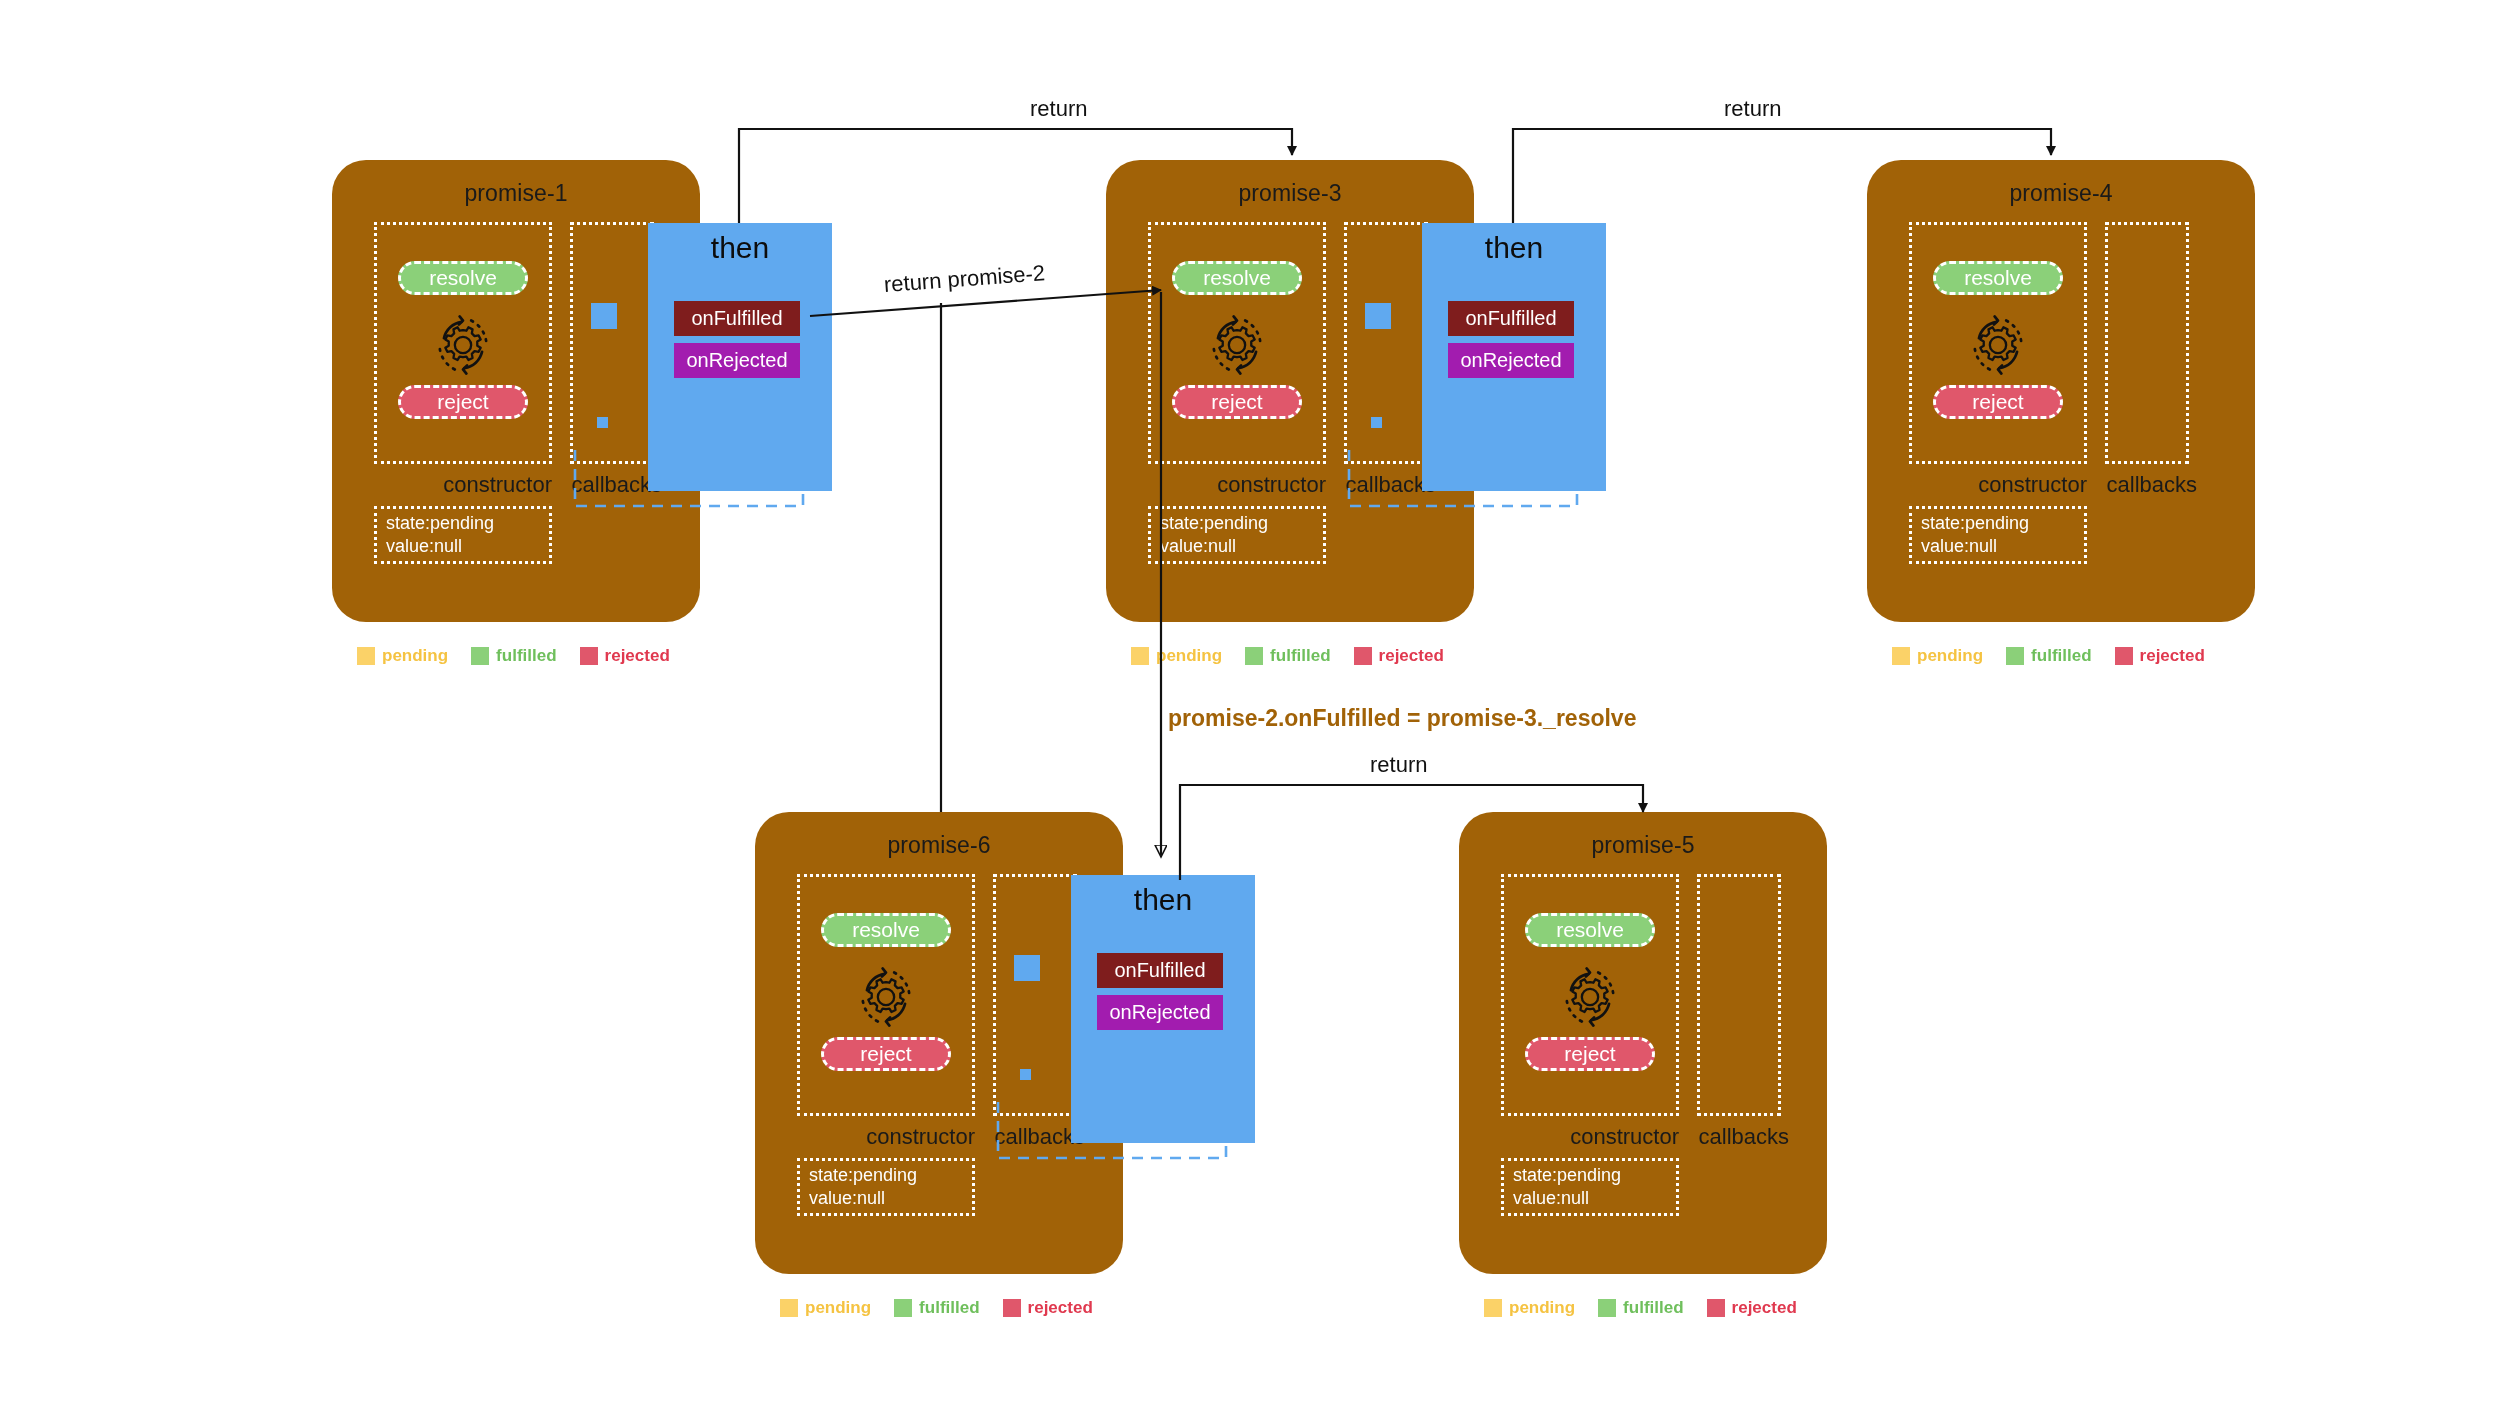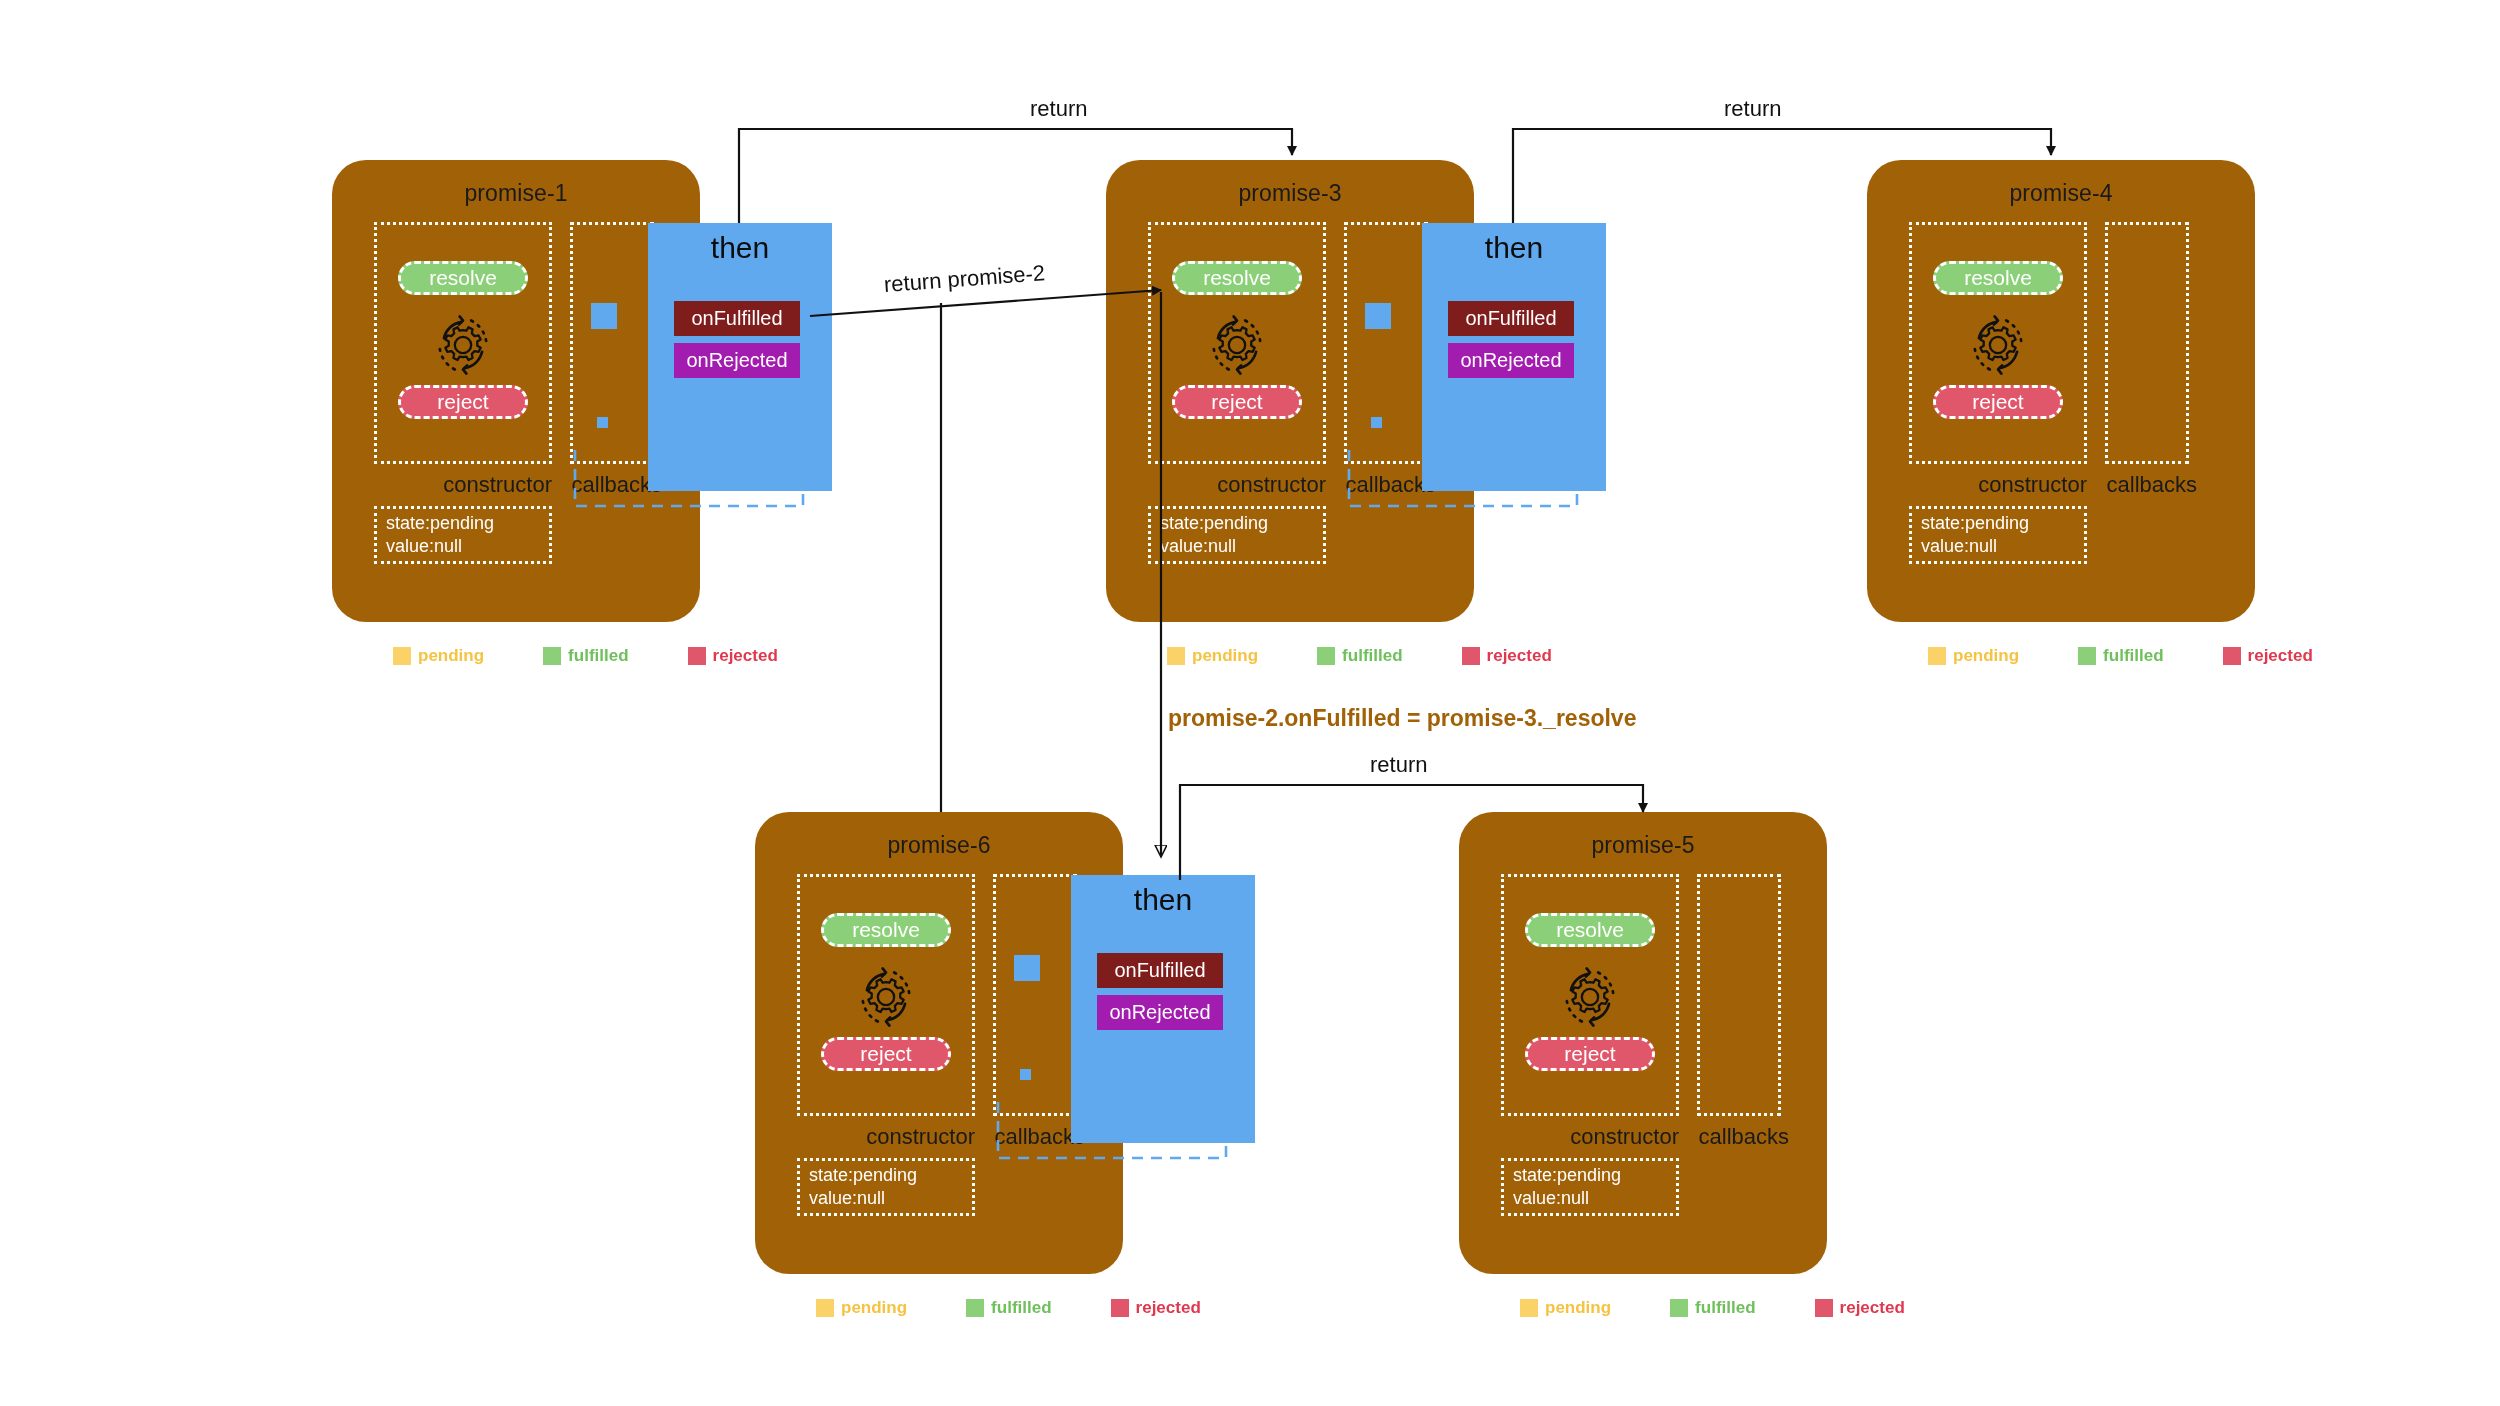--- a/index.html
+++ b/index.html
@@ -105,21 +105,21 @@
     position: absolute;
     display: flex;
     align-items: center;
     gap: 7px;
     font-size: 17px;
     font-weight: bold;
     z-index: 3;
     white-space: nowrap;
   }
   .legend .sw { width: 18px; height: 18px; display: inline-block; }
-  .legend .gp { display: flex; align-items: center; gap: 7px; margin-right: 16px; margin-left: 36px; }
+  .legend .gp { display: flex; align-items: center; gap: 7px; margin-right: 16px; }
   .lg-pending  { color: #f5c342; }
   .lg-fulfilled{ color: #6fbf5c; }
   .lg-rejected { color: #e0394f; }
   .sw-pending  { background: #fbd268; }
   .sw-fulfilled{ background: #8bd079; }
   .sw-rejected { background: #e0576b; }
 
   
   .then {
     position: absolute;

